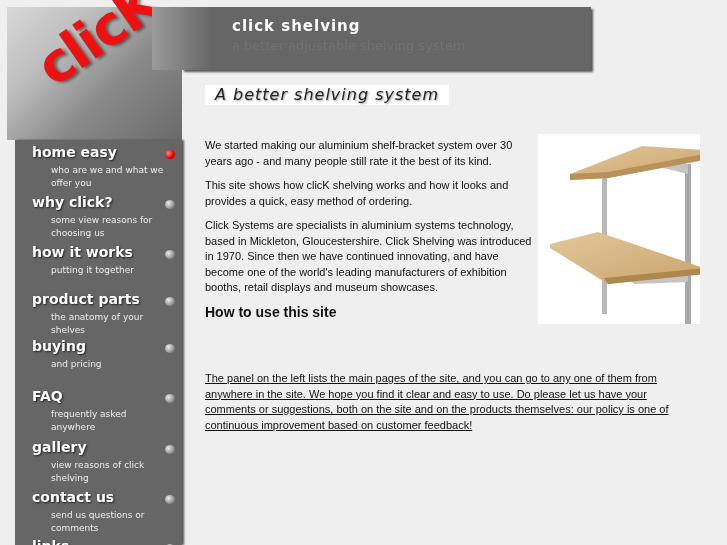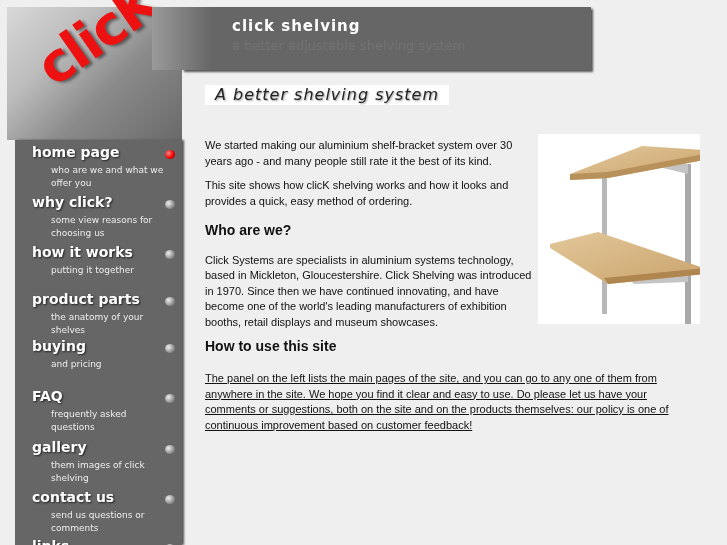--- a/index.html
+++ b/index.html
@@ -40,21 +40,21 @@
   <span class="logo-text">clicK</span>
 </div>
 <div class="header-bar"></div>
 <div class="site-title">click shelving</div>
 <div class="site-subtitle">a better adjustable shelving system</div>
 
 <div class="page-heading">A better shelving system</div>
 
 <nav class="sidebar">
   <div class="nav-item" style="top:4px">
-    <span class="nav-title">home page</span>
+    <span class="nav-title">home easy</span>
     <span class="nav-dot active"></span>
     <span class="nav-desc">who are we and what we offer you</span>
   </div>
   <div class="nav-item" style="top:54px">
     <span class="nav-title">why click?</span>
     <span class="nav-dot"></span>
     <span class="nav-desc">some view reasons for choosing us</span>
   </div>
   <div class="nav-item" style="top:104px">
     <span class="nav-title">how it works</span>
@@ -67,42 +67,41 @@
     <span class="nav-desc">the anatomy of your shelves</span>
   </div>
   <div class="nav-item" style="top:198px">
     <span class="nav-title">buying</span>
     <span class="nav-dot"></span>
     <span class="nav-desc">and pricing</span>
   </div>
   <div class="nav-item" style="top:248px">
     <span class="nav-title">FAQ</span>
     <span class="nav-dot"></span>
-    <span class="nav-desc">frequently asked questions</span>
+    <span class="nav-desc">frequently asked anywhere</span>
   </div>
   <div class="nav-item" style="top:299px">
     <span class="nav-title">gallery</span>
     <span class="nav-dot"></span>
-    <span class="nav-desc">them images of click shelving</span>
+    <span class="nav-desc">view reasons of click shelving</span>
   </div>
   <div class="nav-item" style="top:349px">
     <span class="nav-title">contact us</span>
     <span class="nav-dot"></span>
     <span class="nav-desc">send us questions or comments</span>
   </div>
   <div class="nav-item" style="top:398px">
     <span class="nav-title">links</span>
     <span class="nav-dot"></span>
   </div>
 </nav>
 
 <main class="content">
   <p>We started making our aluminium shelf-bracket system over 30 years  ago - and many people still rate it the best of its kind.</p>
   <p>This site shows how clicK shelving works and how it looks and provides a quick, easy method of ordering.</p>
-  <h2 style="margin:14px 0 14px 0">Who are we?</h2>
   <p>Click Systems are specialists in aluminium systems technology, based in Mickleton, Gloucestershire. Click Shelving was introduced in 1970. Since then we have continued innovating, and have become one of the world's leading manufacturers of exhibition booths, retail displays and museum showcases.</p>
   <h2 style="margin:4px 0 0 0">How to use this site</h2>
 </main>
 <div class="wide-para">The panel on the left lists the main pages of the site, and you can go to any one of them from anywhere in the site. We hope you find it clear  and easy to use. Do please let us have your comments or suggestions, both on the site and on the products themselves: our policy is one of continuous improvement based on customer feedback!</div>
 
 <div class="product-image">
   <svg width="162" height="190" viewBox="0 0 162 190">
     <defs>
       <linearGradient id="wood" x1="0" y1="0" x2="1" y2="1">
         <stop offset="0" stop-color="#e3c79a"></stop>

